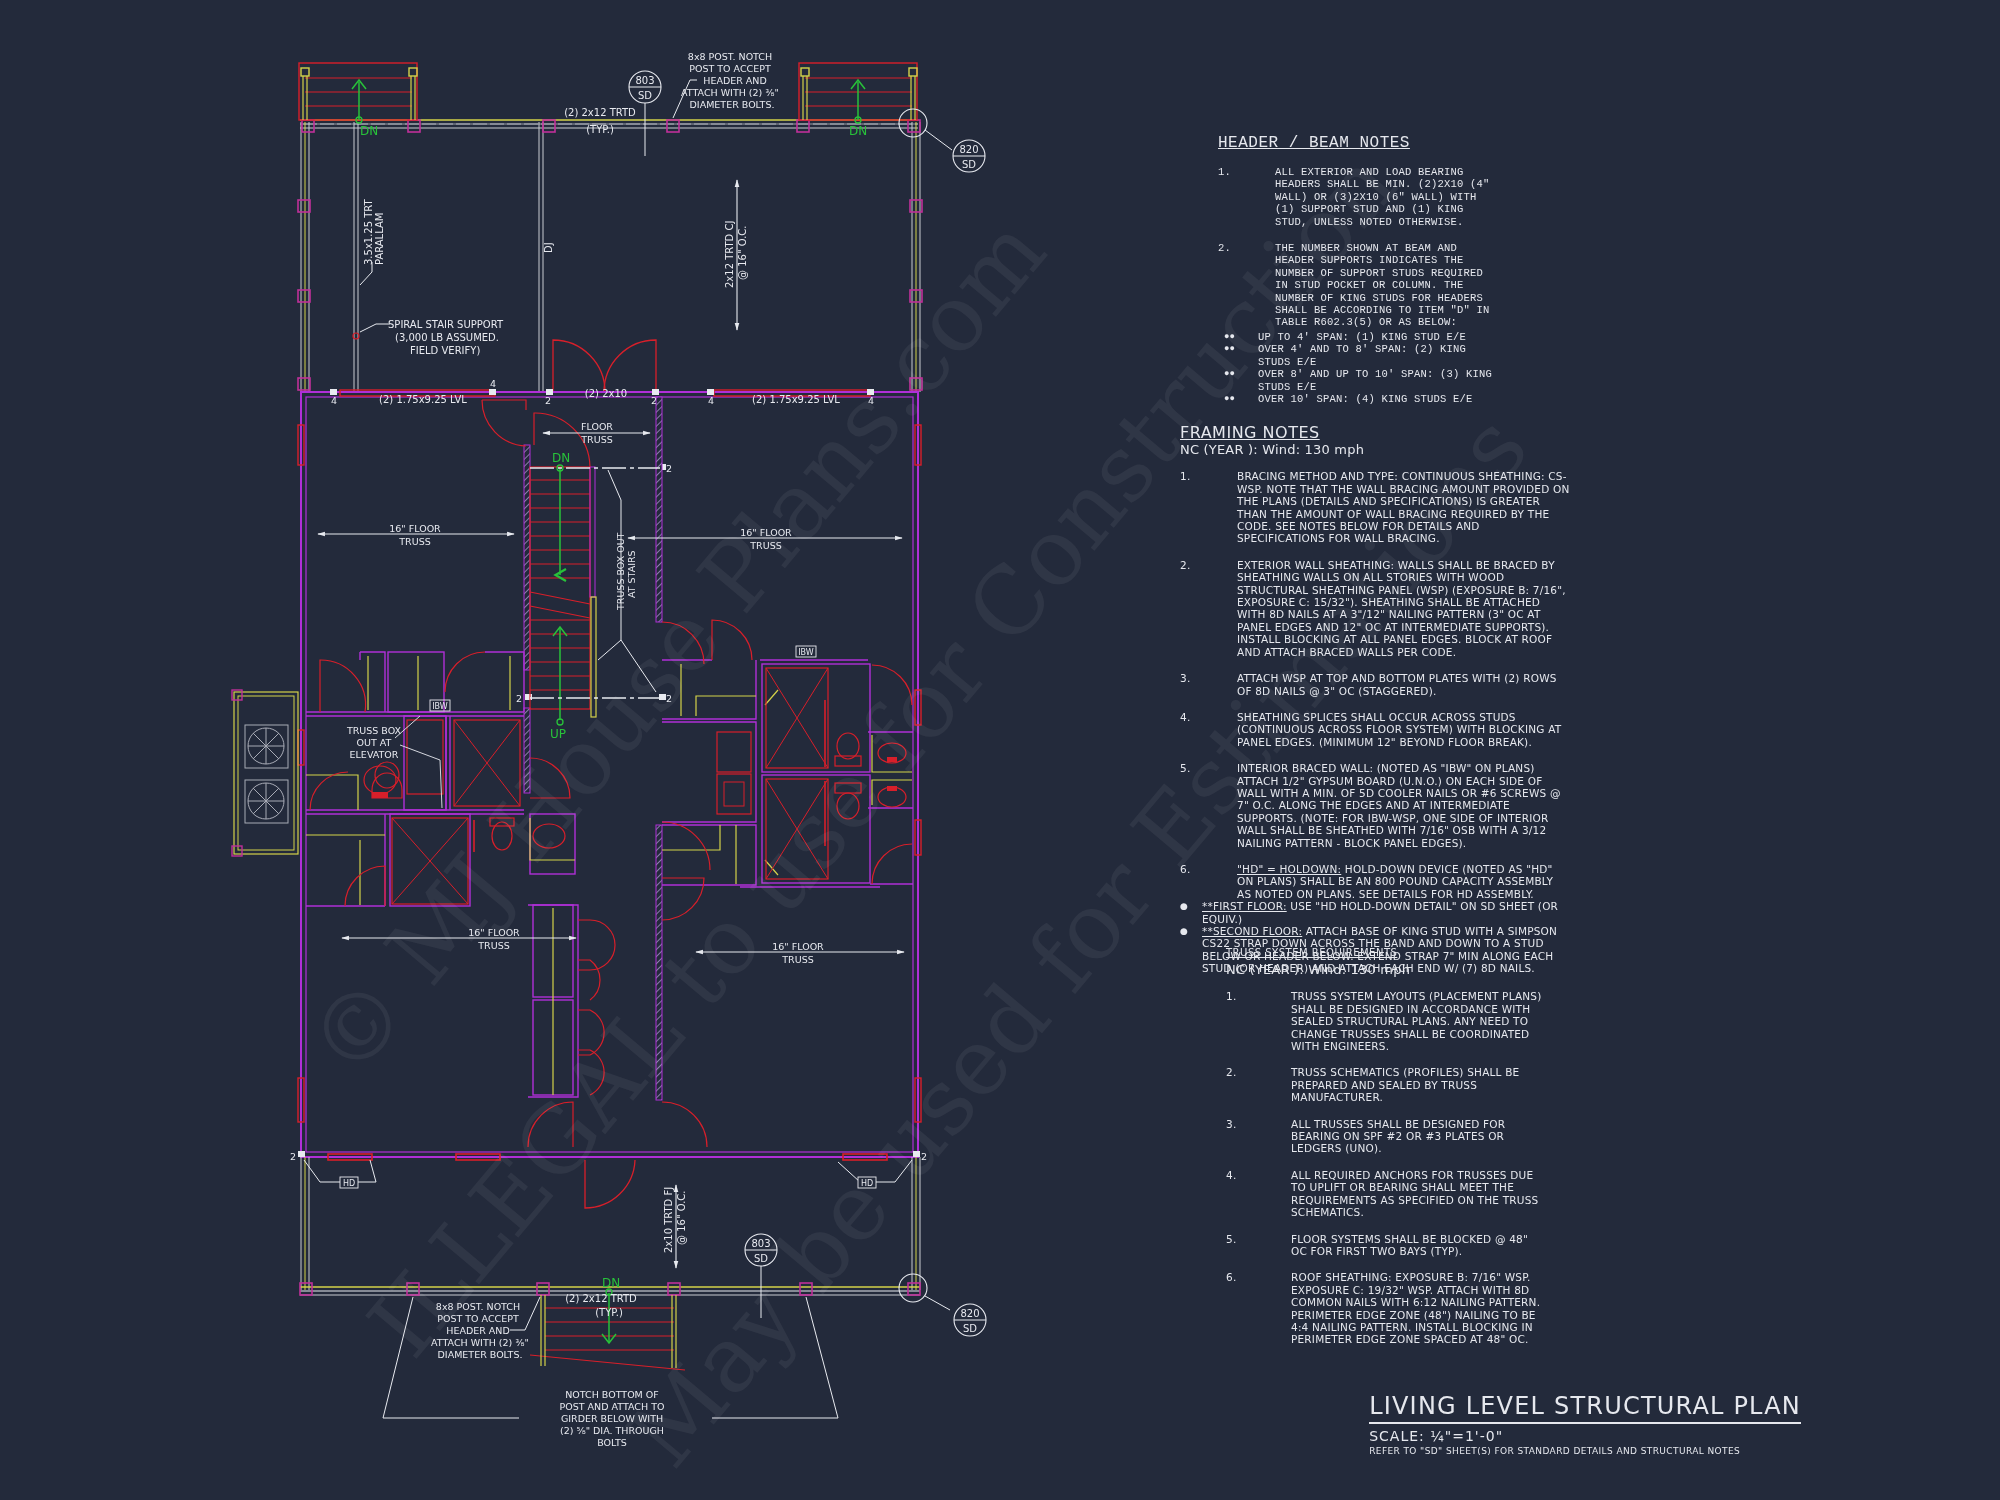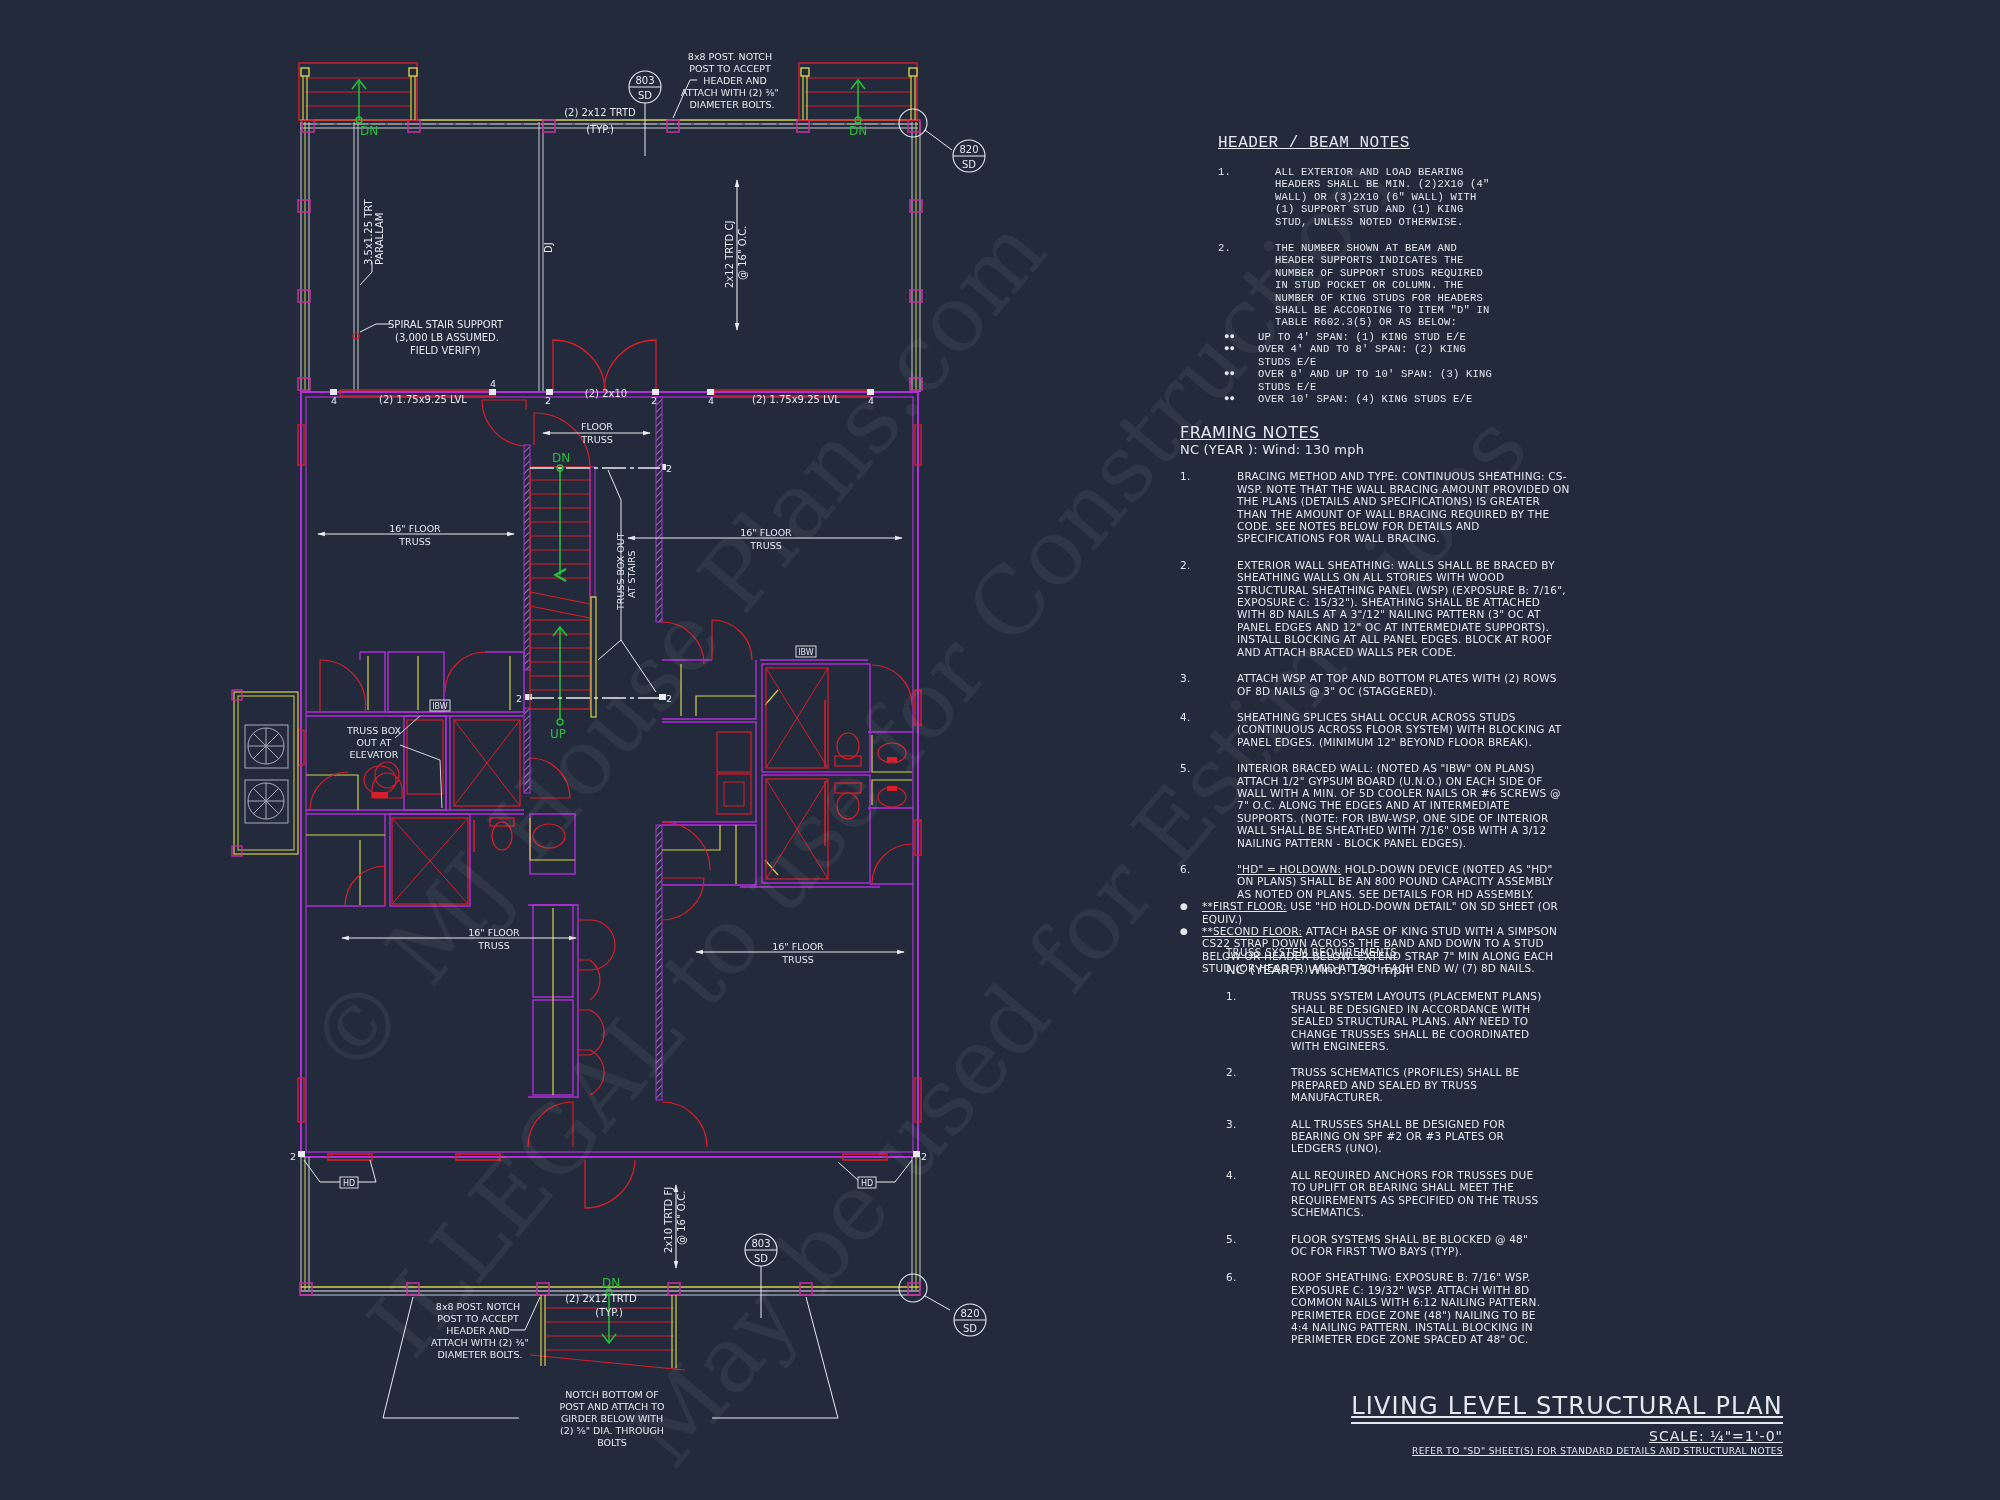--- a/index.html
+++ b/index.html
@@ -9,21 +9,21 @@
   .notes{position:absolute;left:1214px;width:400px;font-size:10.5px;line-height:12.4px;letter-spacing:0.2px;text-transform:uppercase;color:#e6e8ee;}
   .notes .hdr{font-size:16px;text-decoration:underline;letter-spacing:0.5px;margin-bottom:2px;line-height:18px;}
   .notes .sub{font-size:13px;text-transform:none;margin-bottom:14px;}
   .notes ol{list-style:none;margin:0;padding:0;}
   .notes li{display:flex;margin-bottom:14px;}
   .notes li .n{width:22px;flex:0 0 22px;}
   .notes li .t{flex:1;margin-left:35px;}
   .bul{display:flex;margin:0;}
   .bul .b{width:40px;flex:0 0 40px;font-size:9px;padding-left:6px;box-sizing:border-box;}
   .u{text-decoration:underline;}
-  .title-block{position:absolute;right:217px;top:1392px;text-align:right;text-decoration:underline;}
+  .title-block{position:absolute;right:199px;top:1392px;}
   .title-block .title{font-size:24px;letter-spacing:1.2px;border-bottom:2px solid #e6e8ee;padding-bottom:2px;line-height:28px;}
   .title-block .scale{font-size:14px;margin-top:4px;letter-spacing:1px;}
   .title-block .ref{font-size:9px;letter-spacing:0.4px;margin-top:2px;}
   .watermark{position:absolute;pointer-events:none;font-family:"DejaVu Serif",serif;color:rgba(255,255,255,0.06);white-space:nowrap;transform-origin:left bottom;}
 </style>
 </head>
 <body>
 
 <svg id="plan" viewBox="0 0 2000 1500" xmlns="http://www.w3.org/2000/svg">
   <defs>

